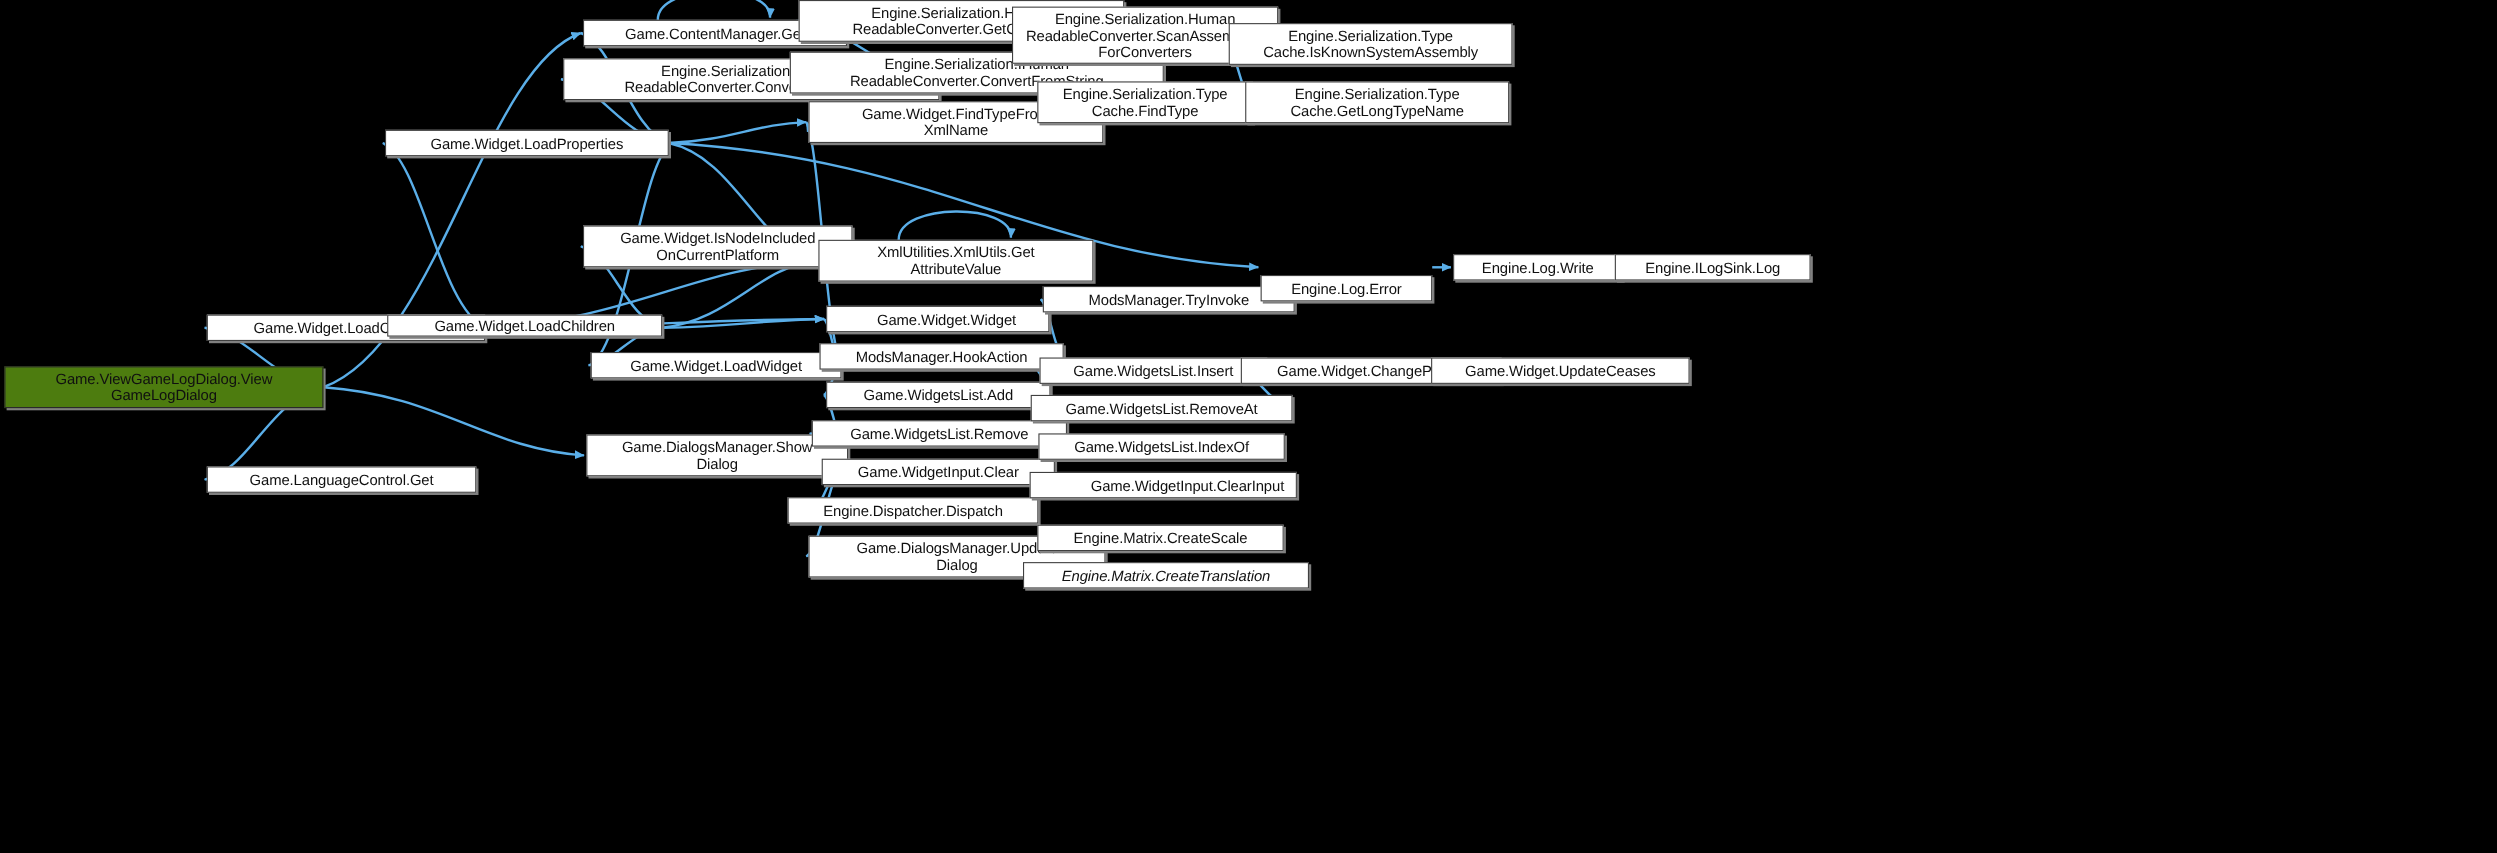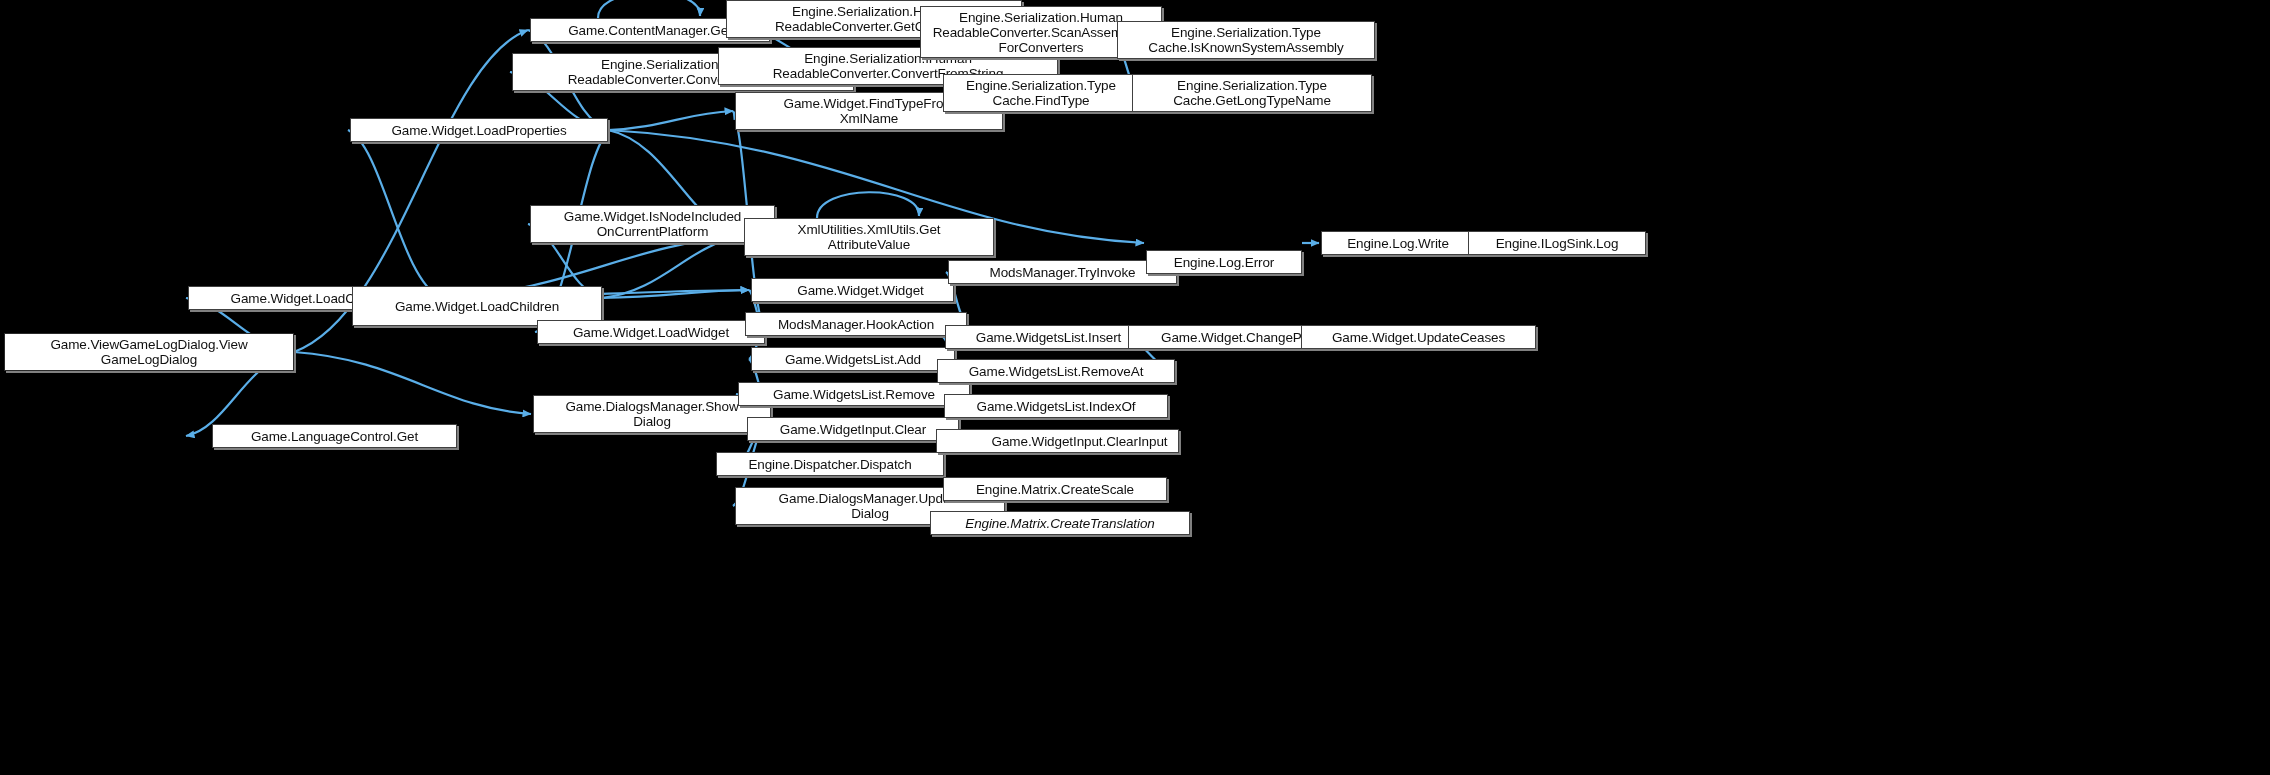--- a/index.html
+++ b/index.html
@@ -3,21 +3,21 @@
 <meta charset="utf-8">
 <style>
   html,body{margin:0;padding:0;background:#000;}
   #canvas{position:relative;width:2270px;height:775px;background:#000;overflow:hidden;
           font-family:"Liberation Sans", sans-serif;}
   #edges{position:absolute;left:0;top:0;width:2270px;height:775px;}
   .node{position:absolute;box-sizing:border-box;background:#ffffff;border:1px solid #404040;
         box-shadow:2px 2px 0 0 #808080;display:flex;align-items:center;justify-content:center;
         text-align:center;color:#101010;font-size:13.5px;line-height:15px;padding:1px 4px;
         letter-spacing:-0.1px;white-space:pre-line;}
-  .node.root{background:#ffffff;border:1px solid #2a2a2a;color:#101010;}
+  .node.root{background:#4d7c0f;border:1px solid #2a2a2a;color:#101010;}
 </style>
 </head>
 <body>
 
 <div id="canvas">
   <svg id="edges" viewBox="0 0 2270 775">
     <defs>
       <marker id="ah" markerWidth="9" markerHeight="8" refX="8.5" refY="4" orient="auto" markerUnits="userSpaceOnUse">
         <path d="M0,0 L9,4 L0,8 Z" fill="#5aaee8"></path>
       </marker>
@@ -71,23 +71,23 @@
         <path d="M1152,337 L1126,337" fill="none" stroke="#5aaee8" stroke-width="2.2" marker-end="url(#ah)"></path>
         <path d="M1175,371 C1152.95,366.92 1144.62,340.4 1126,337" fill="none" stroke="#5aaee8" stroke-width="2.2" marker-end="url(#ah)"></path>
         <path d="M1365,337 L1299,337" fill="none" stroke="#5aaee8" stroke-width="2.2" marker-end="url(#ah)"></path>
         <path d="M1302,243 L1319,243" fill="none" stroke="#5aaee8" stroke-width="2.2" marker-end="url(#ah)"></path>
         <path d="M1475,243 L1466,243" fill="none" stroke="#5aaee8" stroke-width="2.2" marker-end="url(#ah)"></path>
       </g>
   </svg>
   <div id="nodes">
       <div class="node root" style="left: 4px; top: 333px; width: 290px; height: 38px;">Game.ViewGameLogDialog.View
 GameLogDialog</div>
-      <div class="node" style="left: 188px; top: 424px; width: 245px; height: 24px; margin-left: 24px;">Game.LanguageControl.Get</div>
+      <div class="node" style="left: 188px; top: 424px; width: 245px; height: 24px;">Game.LanguageControl.Get</div>
       <div class="node" style="left: 188px; top: 286px; width: 253px; height: 24px;">Game.Widget.LoadContents</div>
-      <div class="node" style="left: 352px; top: 286px; width: 250px; height: 40px;">Game.Widget.LoadChildren</div>
+      <div class="node" style="left: 352px; top: 286px; width: 250px; height: 20px;">Game.Widget.LoadChildren</div>
       <div class="node" style="left: 350px; top: 118px; width: 258px; height: 24px;">Game.Widget.LoadProperties</div>
       <div class="node" style="left: 530px; top: 205px; width: 245px; height: 38px;">Game.Widget.IsNodeIncluded
 OnCurrentPlatform</div>
       <div class="node" style="left: 537px; top: 320px; width: 228px; height: 24px;">Game.Widget.LoadWidget</div>
       <div class="node" style="left: 533px; top: 395px; width: 238px; height: 38px;">Game.DialogsManager.Show
 Dialog</div>
       <div class="node" style="left: 530px; top: 18px; width: 240px; height: 24px;">Game.ContentManager.Get</div>
       <div class="node" style="left: 512px; top: 53px; width: 342px; height: 38px;">Engine.Serialization.Human
 ReadableConverter.ConvertFromString</div>
       <div class="node" style="left: 726px; top: 0px; width: 296px; height: 38px;">Engine.Serialization.Human

